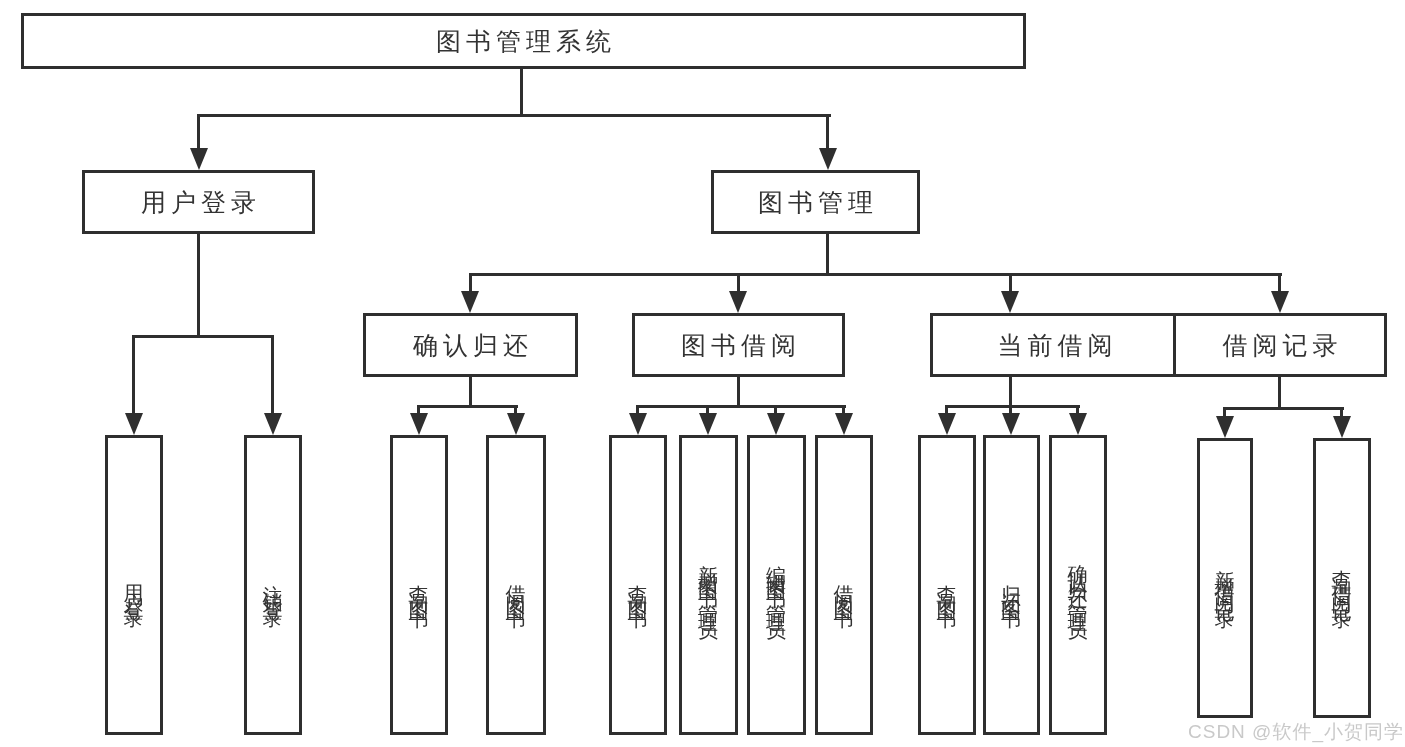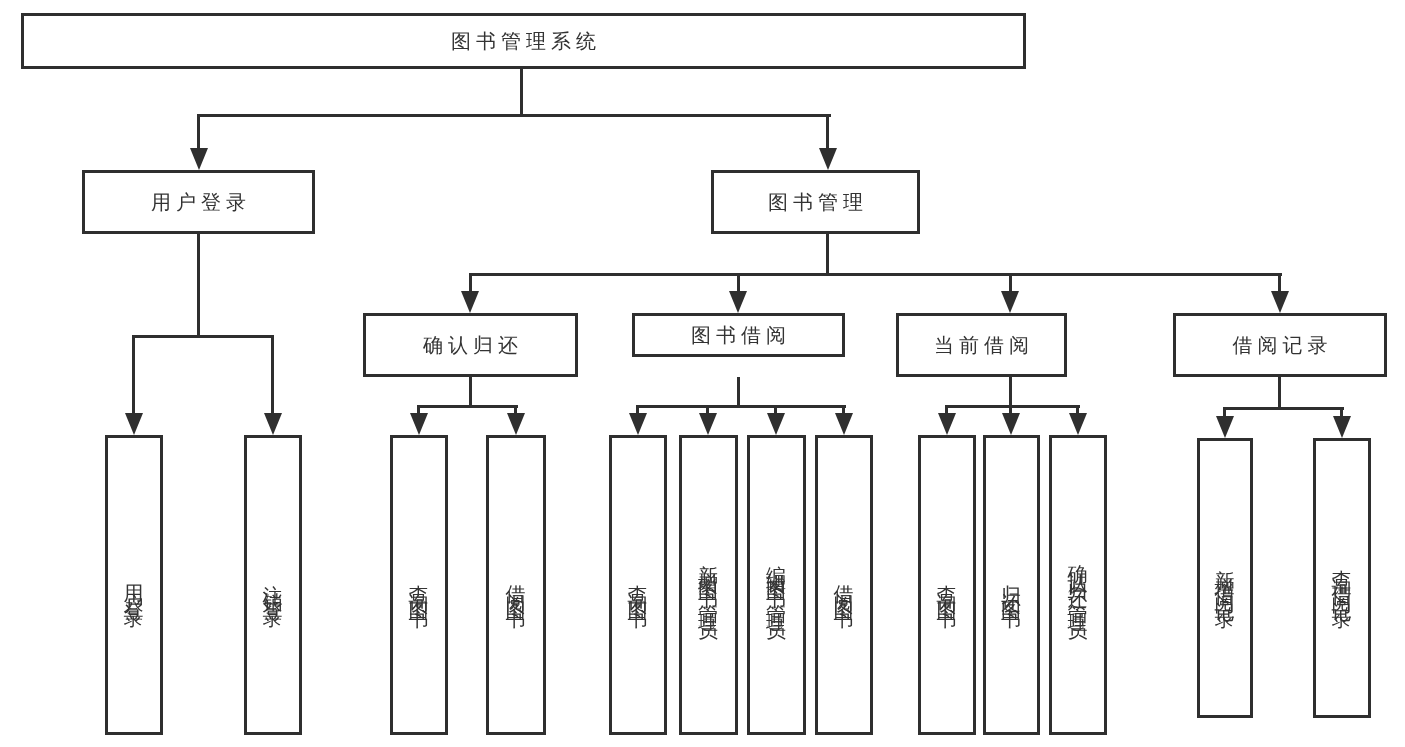--- a/index.html
+++ b/index.html
@@ -3,21 +3,21 @@
 <meta charset="utf-8">
 <style>
   html,body{margin:0;padding:0;background:#ffffff;}
   #stage{
     position:relative;width:1405px;height:747px;background:#ffffff;overflow:hidden;
     font-family:"Liberation Sans","DejaVu Sans",sans-serif;color:#333333;
   }
   .node{
     position:absolute;box-sizing:border-box;background:#ffffff;
     border:3px solid #2f2f2f;display:flex;align-items:center;justify-content:center;
-    font-size:20px;letter-spacing:5px;text-indent:5px;white-space:nowrap;z-index:2;
+    font-size:25px;letter-spacing:5px;text-indent:5px;white-space:nowrap;z-index:2;
   }
   .vnode{
     position:absolute;box-sizing:border-box;background:#ffffff;
     border:3px solid #2f2f2f;display:flex;align-items:center;justify-content:center;
     font-size:20px;z-index:2;
   }
   .vnode .vtxt{
     writing-mode:vertical-rl;text-orientation:mixed;letter-spacing:8px;line-height:1;
   }
   .vl{position:absolute;width:3px;background:#2f2f2f;z-index:1;}
@@ -38,23 +38,23 @@
 <div id="stage">
 
   <div class="node" style="left:21px;top:13px;width:1005px;height:56px;">图书管理系统</div>
 
   <div class="node" style="left:82px;top:170px;width:233px;height:64px;">用户登录</div>
 
   <div class="node" style="left:711px;top:170px;width:209px;height:64px;">图书管理</div>
 
   <div class="node" style="left:363px;top:313px;width:215px;height:64px;">确认归还</div>
 
-  <div class="node" style="left:632px;top:313px;width:213px;height:44px;">图书借阅</div>
+  <div class="node" style="left:632px;top:313px;width:213px;height:64px;">图书借阅</div>
 
-  <div class="node" style="left:896px;top:313px;width:171px;height:64px;">当前借阅</div>
+  <div class="node" style="left:930px;top:313px;width:250px;height:64px;">当前借阅</div>
 
   <div class="node" style="left:1173px;top:313px;width:214px;height:64px;">借阅记录</div>
 
   <div class="vnode" style="left:105px;top:435px;width:58px;height:300px;">
     <span class="vtxt">用户登录</span>
   </div>
 
   <div class="vnode" style="left:244px;top:435px;width:58px;height:300px;">
     <span class="vtxt">注销登录</span>
   </div>
@@ -155,14 +155,15 @@
   <div class="vl" style="left:1076px;top:405px;height:15px;"></div>
   <div class="arr" style="left:1069px;top:413px;"></div>
 
   <div class="vl" style="left:1278px;top:377px;height:33px;"></div>
   <div class="hl" style="left:1223px;top:407px;width:121px;"></div>
   <div class="vl" style="left:1223px;top:407px;height:16px;"></div>
   <div class="arr" style="left:1216px;top:416px;"></div>
   <div class="vl" style="left:1340px;top:407px;height:16px;"></div>
   <div class="arr" style="left:1333px;top:416px;"></div>
 
+  <div class="watermark">CSDN @软件_小贺同学</div>
 
 </div>
 
 </body></html>

